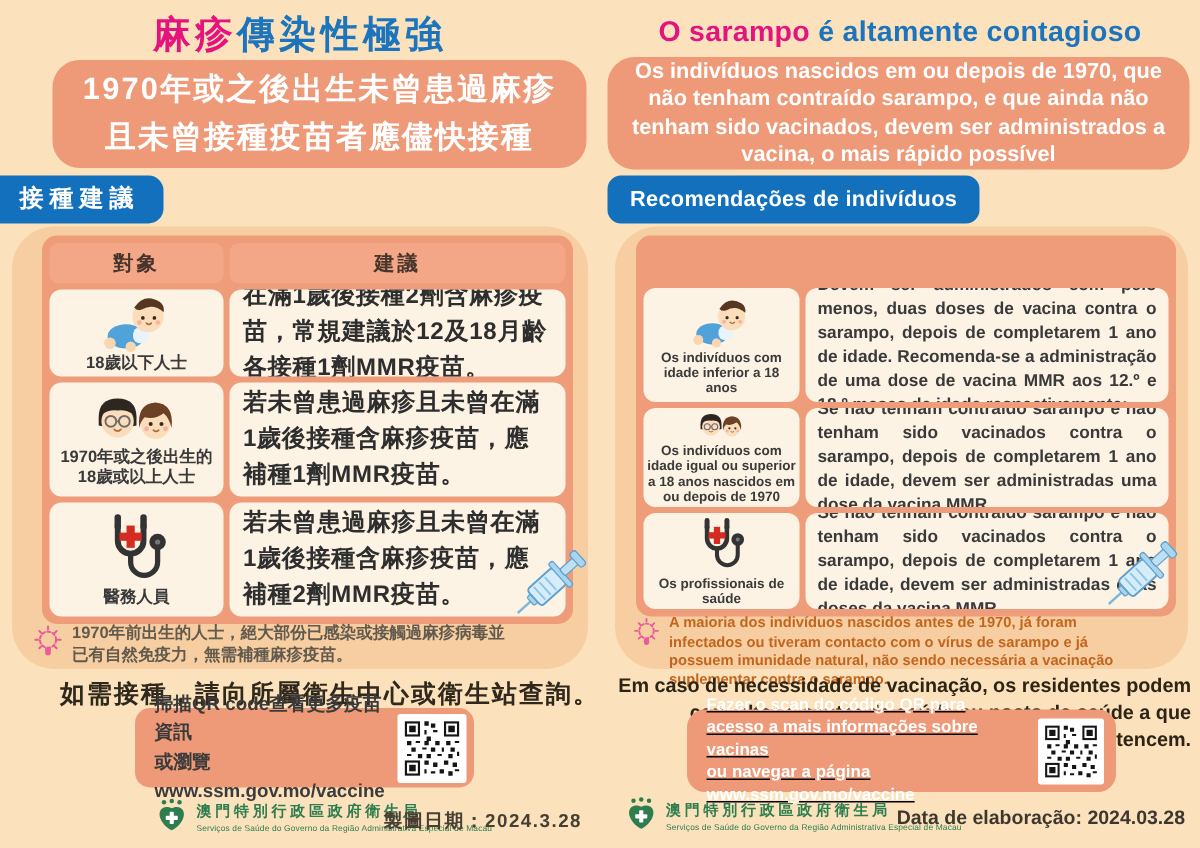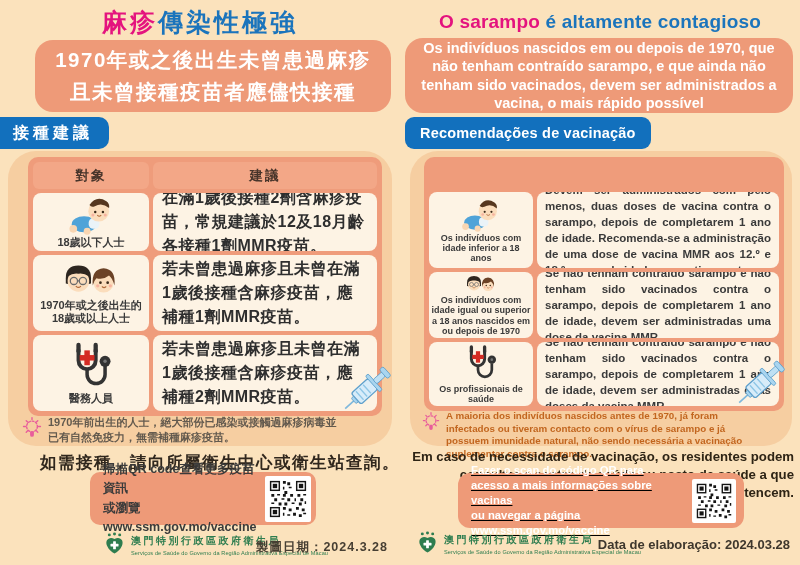--- a/index.html
+++ b/index.html
@@ -277,21 +277,21 @@
 
 <div class="col R">
   <div class="title">
     <span class="hl">O sarampo</span><span class="rest"> é altamente contagioso</span>
   </div>
 
   <div class="banner">
     <div>Os indivíduos nascidos em ou depois de 1970, que não tenham contraído sarampo, e que ainda não tenham sido vacinados, devem ser administrados a vacina, o mais rápido possível</div>
   </div>
 
-  <div class="tab">Recomendações de vacinação</div>
+  <div class="tab">Recomendações de indivíduos</div>
 
   <div class="panel">
     <div class="vtable">
       <div class="cell head">Destinatários</div>
       <div class="cell head">Recomendações</div>
 
       <div class="cell body subj">
         <svg width="44" height="35">
             <use href="#sym-baby"></use>
           </svg>

